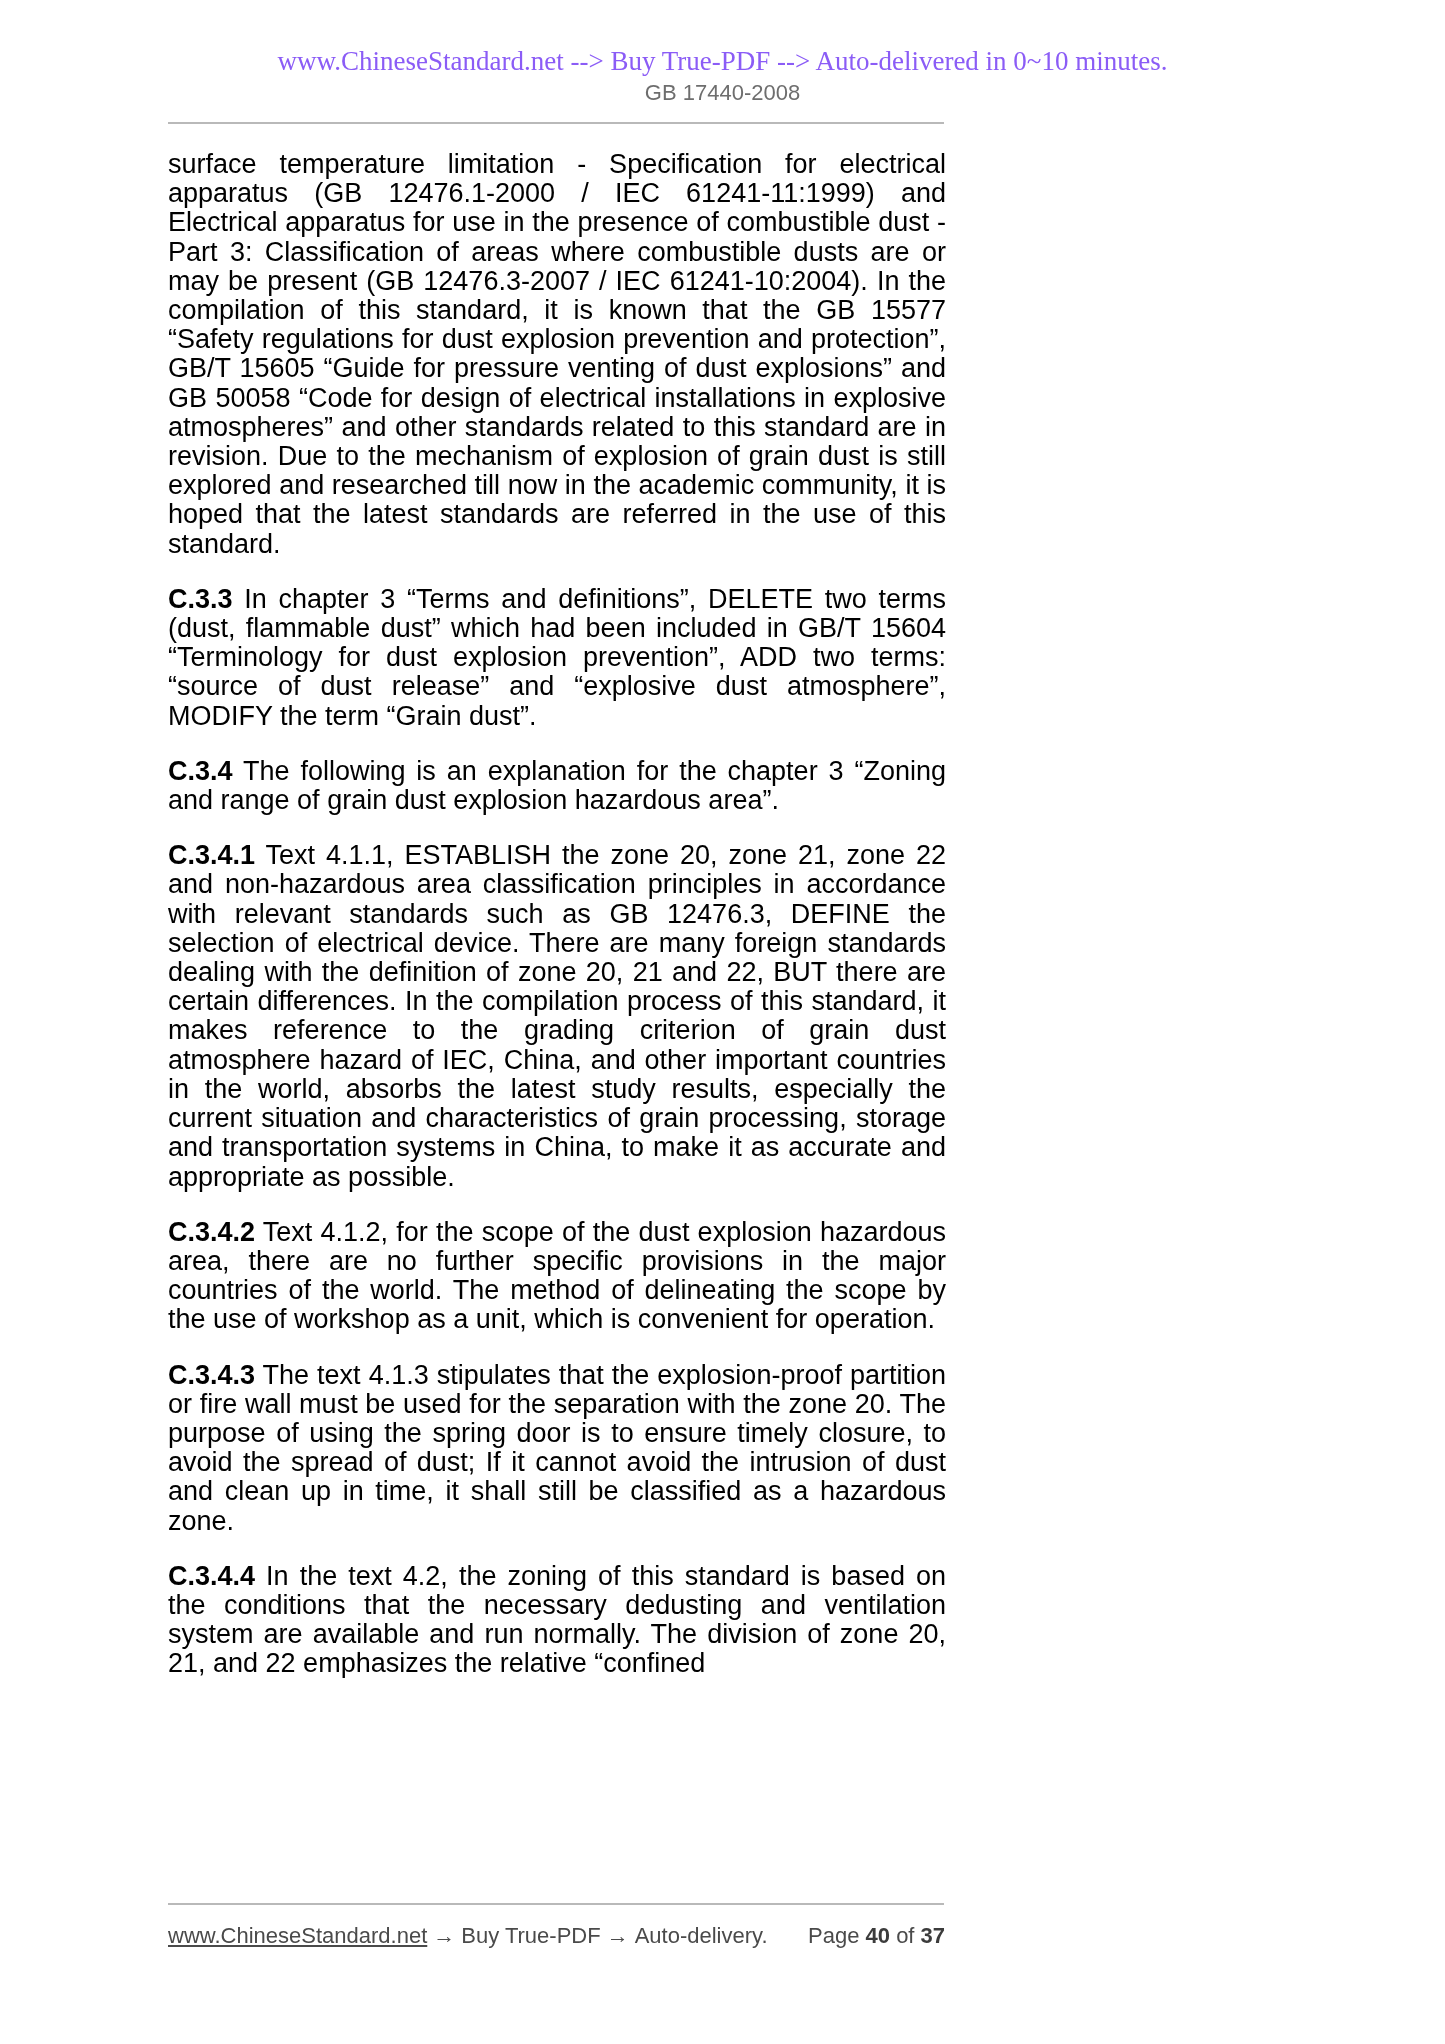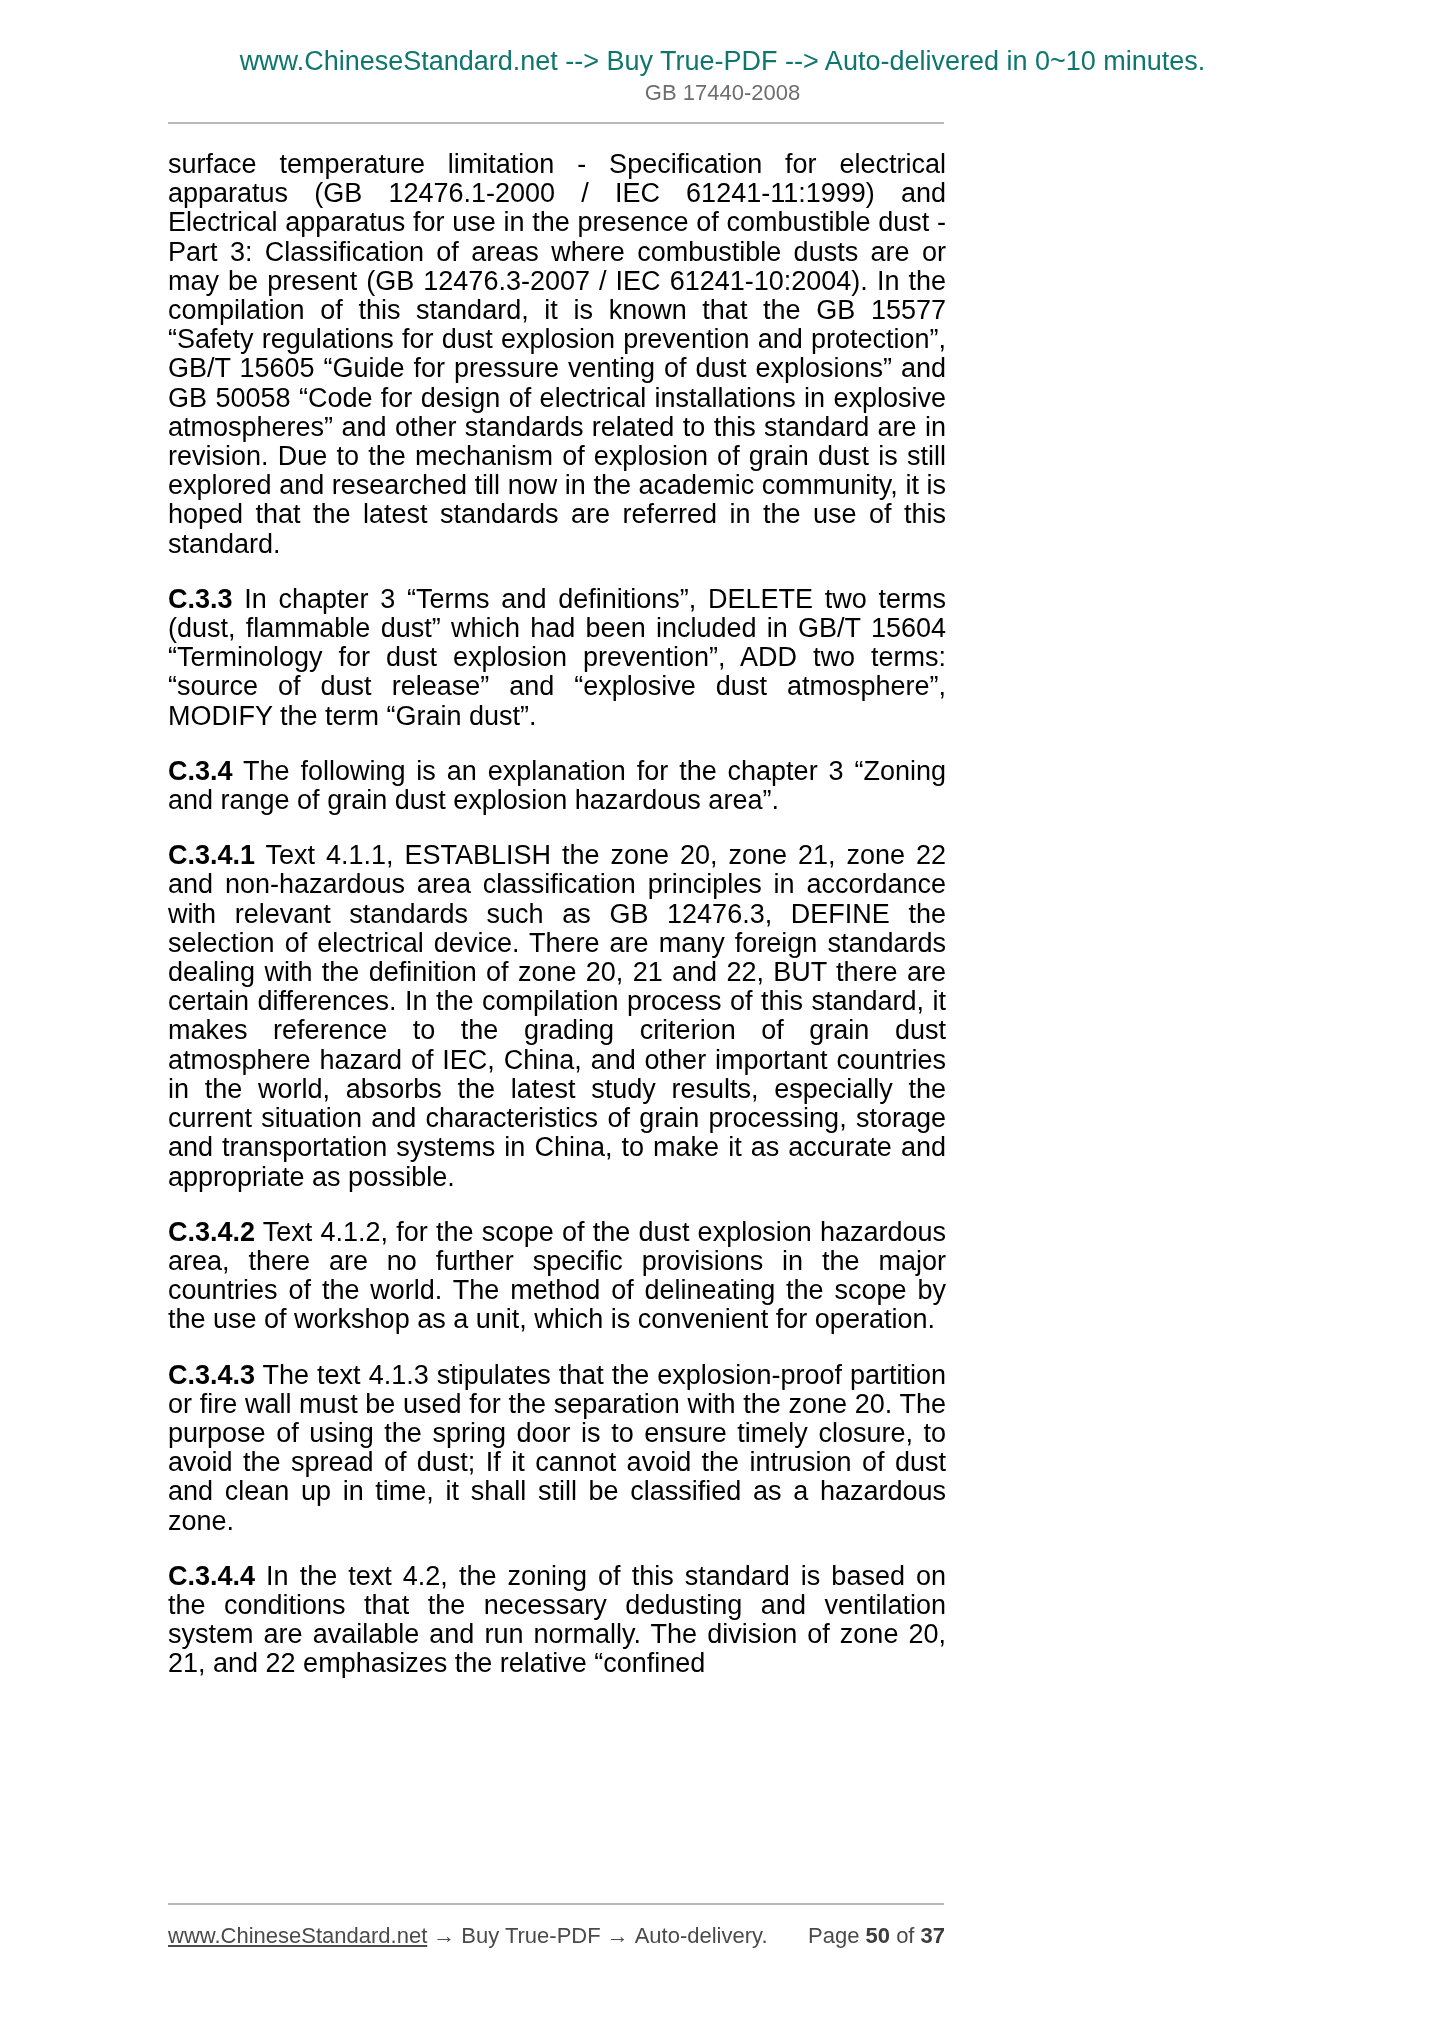--- a/index.html
+++ b/index.html
@@ -24,24 +24,25 @@
   
   .header {
     position: absolute;
     left: 0;
     top: 44px;
     width: 1445px;
     text-align: center;
   }
   .header-watermark {
     font-size: 27px;
-    color: #0f766e;
+    color: #8b5cf6;
     letter-spacing: 0px;
     line-height: 34px;
     white-space: nowrap;
+    font-family: Liberation Serif, serif;
   }
   .header-standard {
     font-size: 22px;
     color: #6e6e6e;
     line-height: 26px;
     margin-top: 2px;
     white-space: nowrap;
   }
   .header-rule {
     position: absolute;
@@ -162,17 +163,17 @@
     </p>
 
   </div>
 
   <div class="footer-rule"></div>
   <div class="footer">
     <div class="footer-left">
       <a class="footer-url" href="#">www.ChineseStandard.net</a><span class="footer-arrow">→</span><span>Buy True-PDF</span><span class="footer-arrow">→</span><span>Auto-delivery.</span>
     </div>
     <div class="footer-right">
-      <span>Page</span>&nbsp;<b>50</b>&nbsp;<span>of</span>&nbsp;<b>37</b>
+      <span>Page</span>&nbsp;<b>40</b>&nbsp;<span>of</span>&nbsp;<b>37</b>
     </div>
   </div>
 
 </div>
 
 </body></html>

